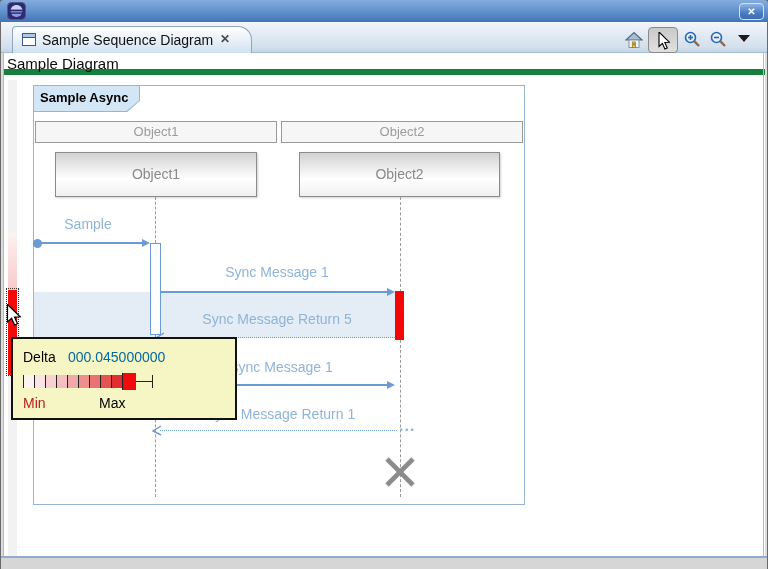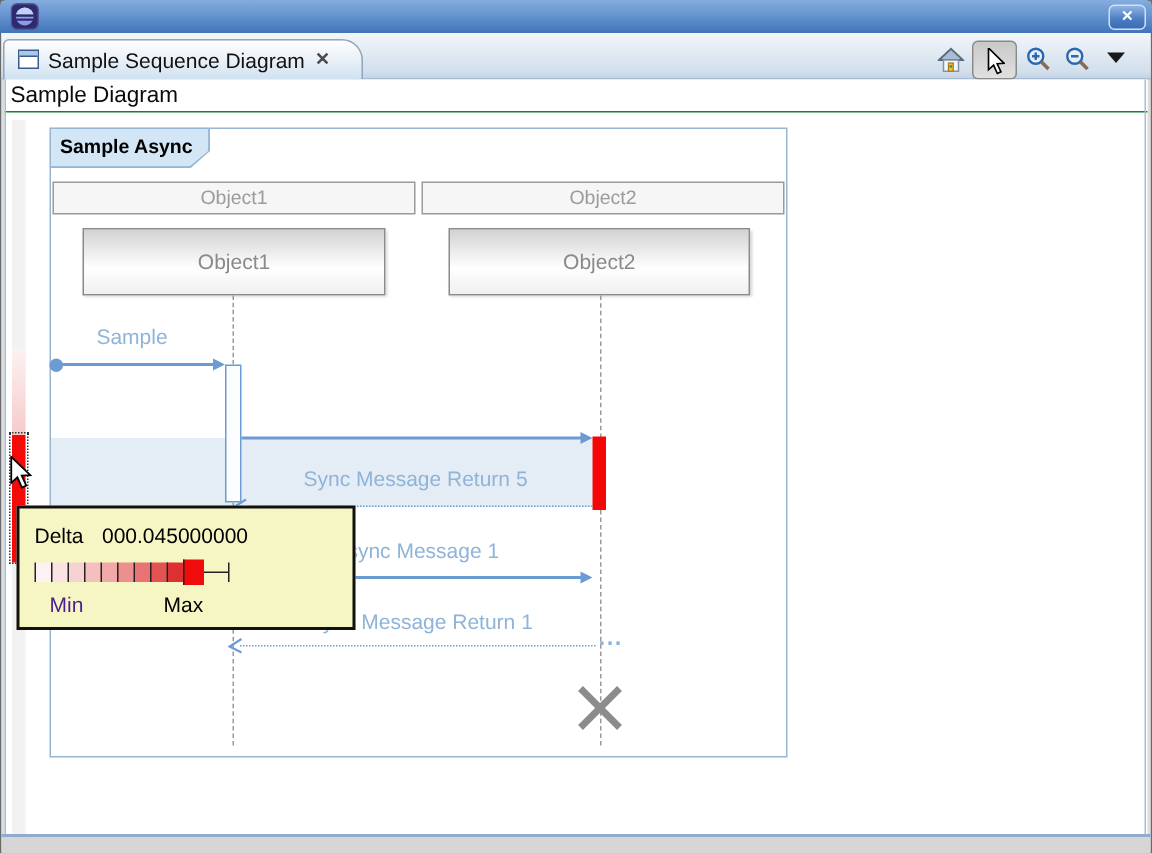--- a/index.html
+++ b/index.html
@@ -11,33 +11,33 @@
   
   .titlebar { left:0; top:0; width:768px; height:22px; background:linear-gradient(180deg,#85acde 0%,#6695cf 45%,#4174b8 100%); border-radius:4px 4px 0 0; }
   .app-icon { left:7px; top:2px; width:19px; height:18px; }
   .win-close { left:739px; top:3px; width:25px; height:17px; border:1px solid #cfe0f2; border-radius:4px; background:linear-gradient(180deg,#8fb4e4,#4a7cc2 60%,#3a6cb2); color:#fff; font-size:10px; font-weight:bold; text-align:center; line-height:15px; }
   .side-strip { top:22px; width:2px; height:534px; background:#dcdcdc; }
   .bottom-strip { left:1px; top:556px; width:766px; height:13px; background:#d6d6d6; border-top:2px solid #91abce; }
   .edge-line { top:53px; width:1px; height:503px; background:#a6bdd8; }
 
   
   .tabbar { left:1px; top:22px; width:766px; height:31px; background:linear-gradient(180deg,#f2f6fa,#d2dfec 85%,#c4d4e6); border-bottom:1px solid #a6bcd2; }
-  .tab { left:2px; top:26px; width:240px; height:27px; background:linear-gradient(180deg,#fefefe,#e7eff7 55%,#cfe1f1); border:1px solid #93a5ba; border-bottom:none; border-radius:4px 14px 0 0; }
+  .tab { left:12px; top:26px; width:240px; height:27px; background:linear-gradient(180deg,#fefefe,#e7eff7 55%,#cfe1f1); border:1px solid #93a5ba; border-bottom:none; border-radius:4px 14px 0 0; }
   .tab-icon { left:9px; top:6px; width:14px; height:13px; border:1px solid #3a5a8a; background:#fff; }
   .tab-icon i { position:absolute; left:0; top:0; width:100%; height:4px; background:#aac8e8; border-bottom:1px solid #3a5a8a; }
   .tab-label { left:29px; top:5px; font-size:14px; color:#111; white-space:nowrap; }
   .tab-close { left:207px; top:5px; font-size:12px; font-weight:bold; color:#4a4a4a; }
 
   
   .toolbtn { top:27px; width:30px; height:26px; border-radius:4px; }
   .toolbtn.pressed { border:1px solid #8a8a8a; background:linear-gradient(180deg,#c9c9c9,#e0e0e0); }
   .menu-arrow { left:738px; top:35px; width:0; height:0; border-left:6px solid transparent; border-right:6px solid transparent; border-top:7px solid #1a1a1a; }
 
   
-  .view-header { left:3px; top:53px; width:762px; height:22px; background:#fff; border-bottom:1px solid #15803d; }
+  .view-header { left:3px; top:53px; width:762px; height:22px; background:#fff; border-bottom:6px solid #15803d; }
   .view-header span { position:absolute; left:4px; top:2px; font-size:15px; color:#0a0a0a; }
 
   
   .tc-strip { left:8px; top:80px; width:9px; height:476px; background:#f2f2f2; }
   .tc-pink { left:8px; top:233px; width:9px; height:57px; background:linear-gradient(180deg,#fdf1f1,#f7caca); }
   .tc-red { left:8px; top:290px; width:9px; height:85px; background:#f50a0a; }
   .tc-select { left:6px; top:288px; width:13px; height:88px; border:1px dotted #333; }
 
   
   .frame { left:33px; top:85px; width:492px; height:420px; border:1px solid #97b6d4; }
@@ -56,28 +56,28 @@
   .msg-label { font-size:14px; color:#8fb4d8; text-align:center; white-space:nowrap; }
   .start-dot { left:33px; top:239px; width:9px; height:9px; border-radius:50%; background:#6b9bd2; }
   .act-bar { left:150px; top:243px; width:11px; height:92px; background:#fbfdff; border:1px solid #6b9bd2; }
   .red-bar { left:395px; top:291px; width:9px; height:49px; background:#f30606; }
   .shaded { left:34px; top:292px; width:361px; height:46px; background:rgba(108,154,199,0.18); }
   .ellipsis { left:399px; top:417px; font-size:16px; font-weight:bold; color:#8fb4d8; letter-spacing:1px; }
 
   
   .tooltip { left:11px; top:337px; width:226px; height:83px; background:#f6f6c5; border:2px solid #111; z-index:50; }
   .tt-label { position:absolute; left:10px; top:10px; font-size:14px; color:#000;text-align:right; }
-  .tt-value { position:absolute; left:55px; top:10px; font-size:14px; color:#000000; }
+  .tt-value { position:absolute; left:55px; top:10px; font-size:14px; color:#0369a1; }
   .tt-scale { position:absolute; left:10px; top:34px; height:17px; display:flex; align-items:center; }
   .tt-scale .seg { display:inline-block; width:11px; height:13px; border-left:1px solid #222; }
   .tt-scale .seg:last-child { width:14px; height:17px; }
   .tt-endline { display:inline-block; width:16px; height:1px; background:#222; }
   .tt-endtick { display:inline-block; width:1px; height:13px; background:#222; }
-  .tt-min { position:absolute; left:20px; top:56px; font-size:14px; color:#4c1d95; }
-  .tt-max { position:absolute; left:96px; top:56px; font-size:14px; color:#000; }
+  .tt-min { position:absolute; left:10px; top:56px; font-size:14px; color:#b91c1c; }
+  .tt-max { position:absolute; left:86px; top:56px; font-size:14px; color:#000; }
 
   .mouse-cursor { left:6px; top:304px; z-index:60; }
 </style>
 </head>
 <body>
 
 <div class="window">
 
   <div class="abs titlebar">
     <svg class="abs app-icon" viewBox="0 0 19 18">
@@ -159,20 +159,21 @@
 
   <div class="abs start-dot"></div>
   <div class="abs msg-line" style="left:37px;top:242px;width:106px;"></div>
   <div class="abs arrow-right" style="left:142px;top:239px;"></div>
   <div class="abs msg-label" style="left:58px;top:216px;width:60px;">Sample</div>
 
   <div class="abs act-bar"></div>
 
   <div class="abs msg-line" style="left:161px;top:291px;width:228px;"></div>
   <div class="abs arrow-right" style="left:387px;top:288px;"></div>
+  <div class="abs msg-label" style="left:197px;top:264px;width:160px;">Sync Message 1</div>
 
   <div class="abs red-bar"></div>
 
   <div class="abs msg-line-dotted" style="left:163px;top:337px;width:232px;"></div>
   <svg class="abs" style="left:155px;top:332px;" width="10" height="11" viewBox="0 0 10 11">
     <polyline points="9,1 1,6 9,10" fill="none" stroke="#6b9bd2" stroke-width="1.4"></polyline>
   </svg>
   <div class="abs msg-label" style="left:197px;top:311px;width:160px;">Sync Message Return 5</div>
 
   <div class="abs msg-line" style="left:156px;top:384px;width:233px;"></div>

